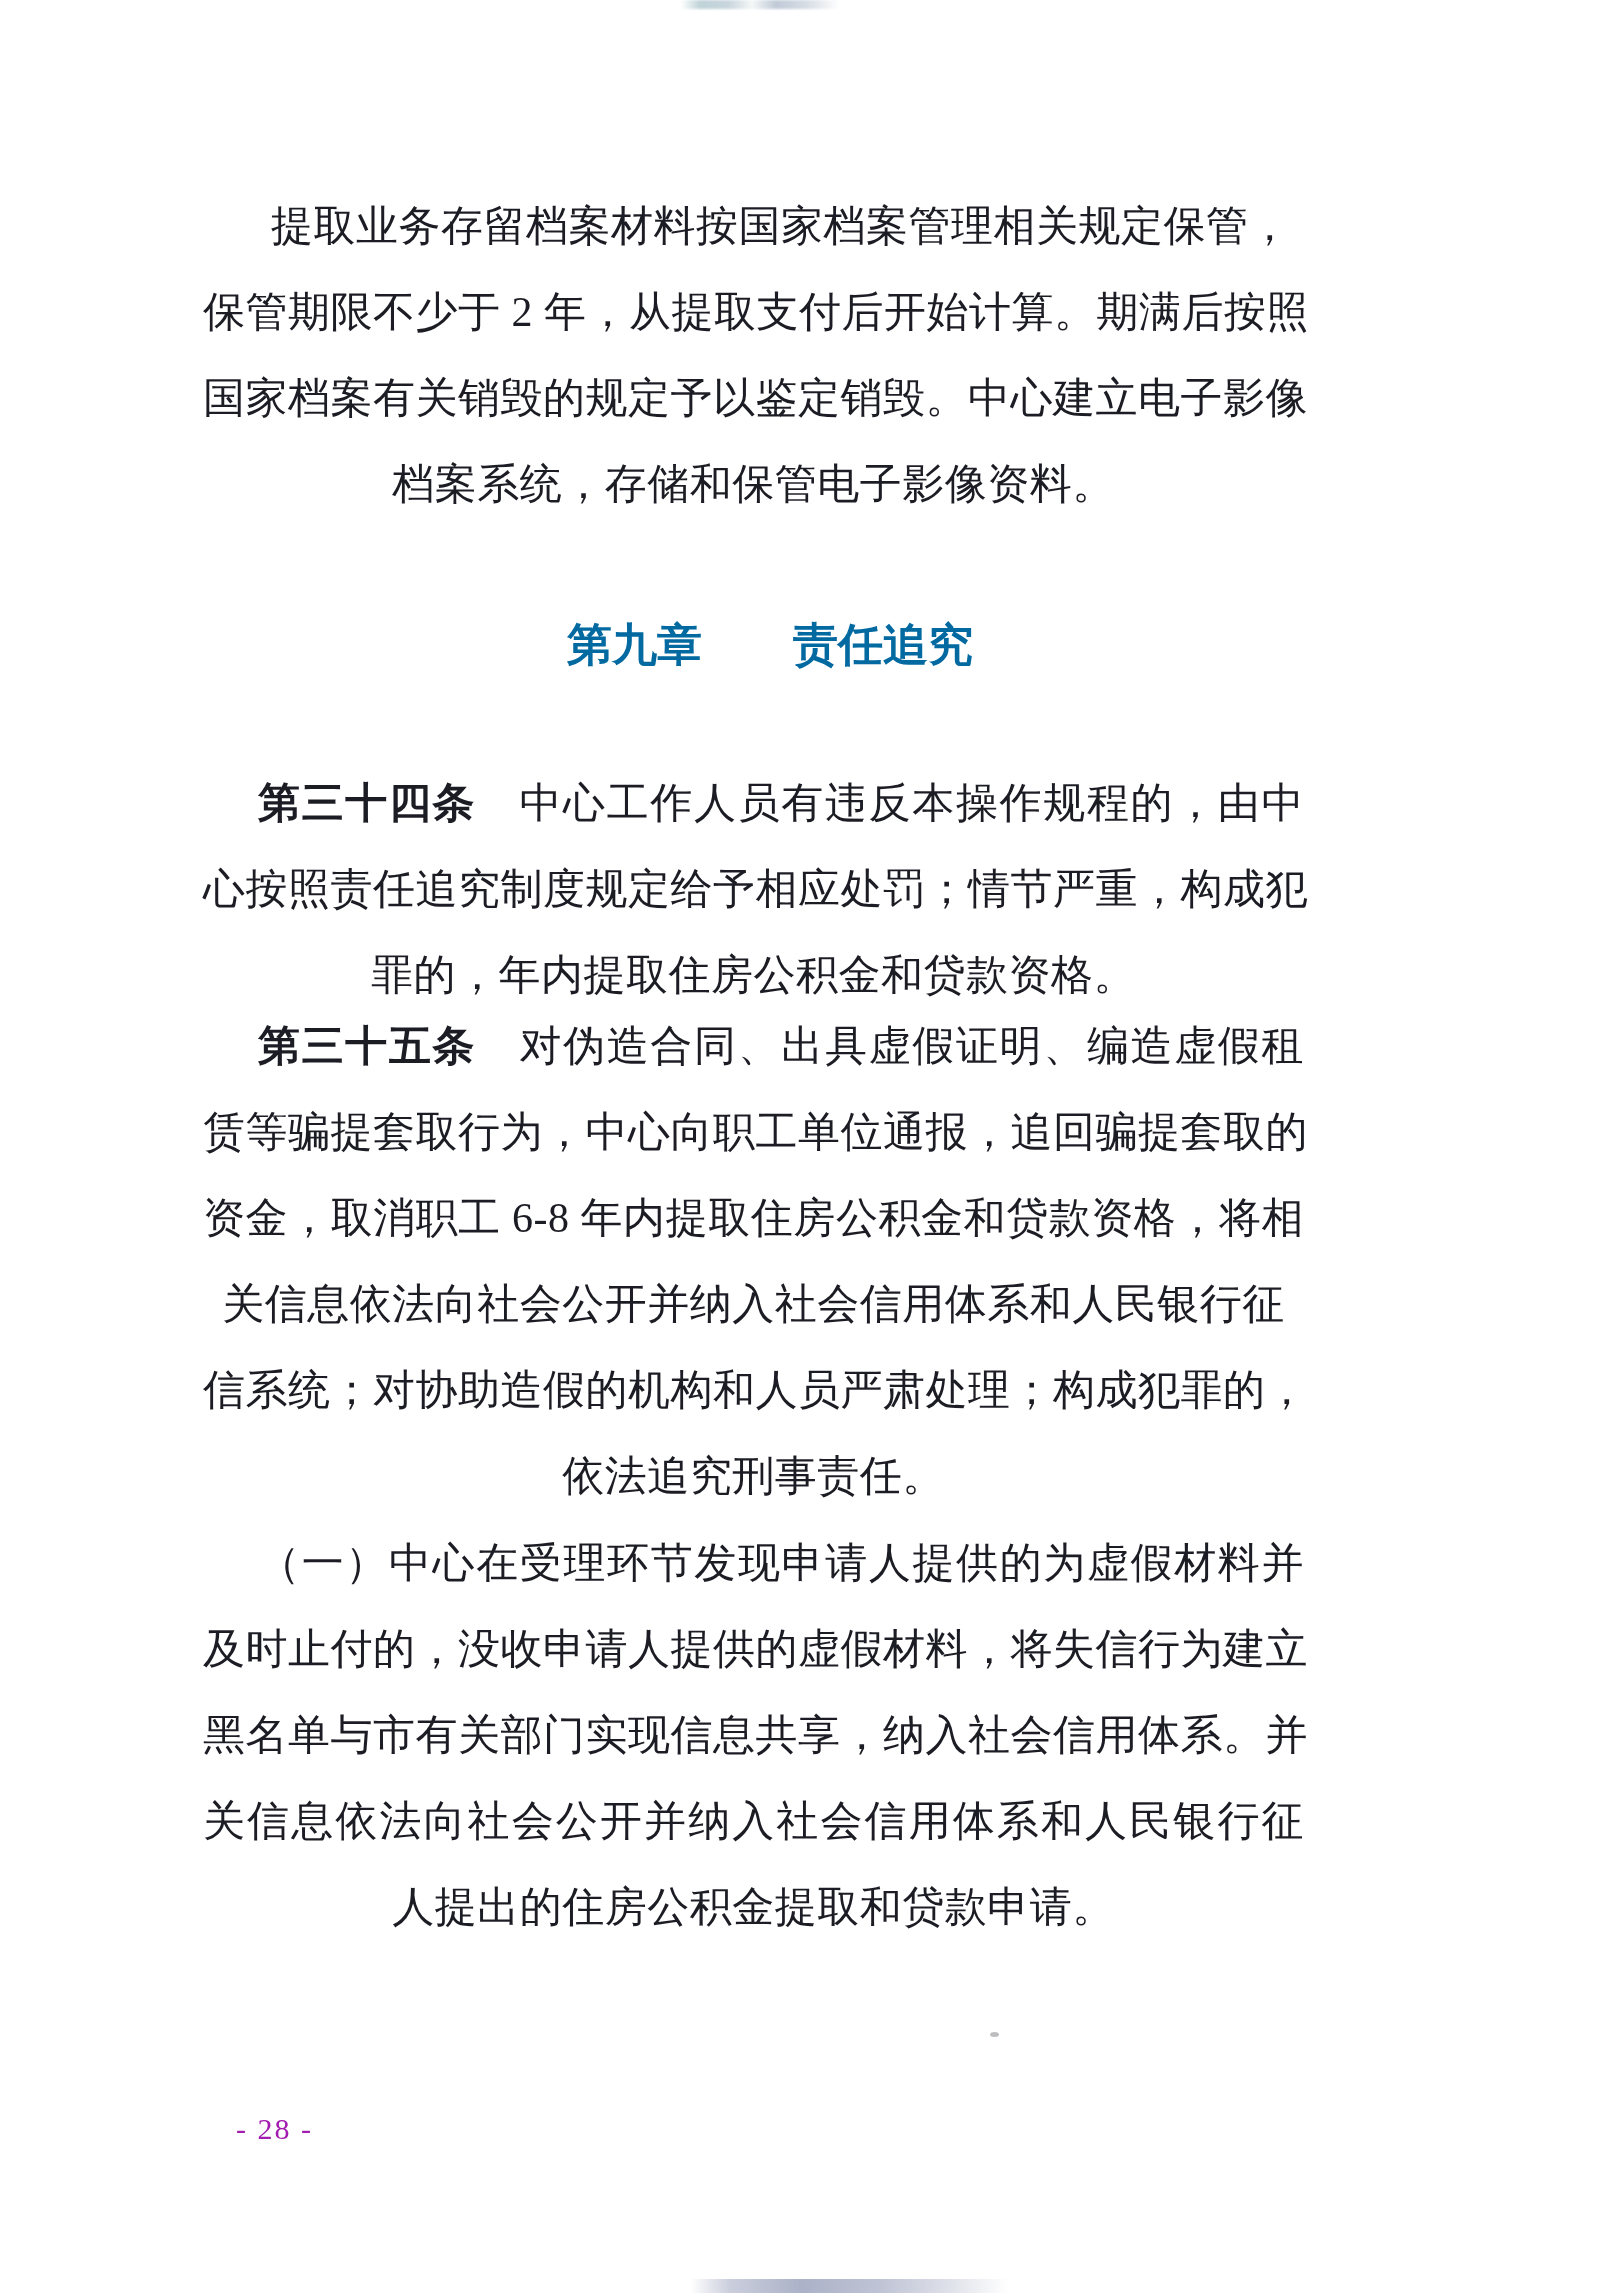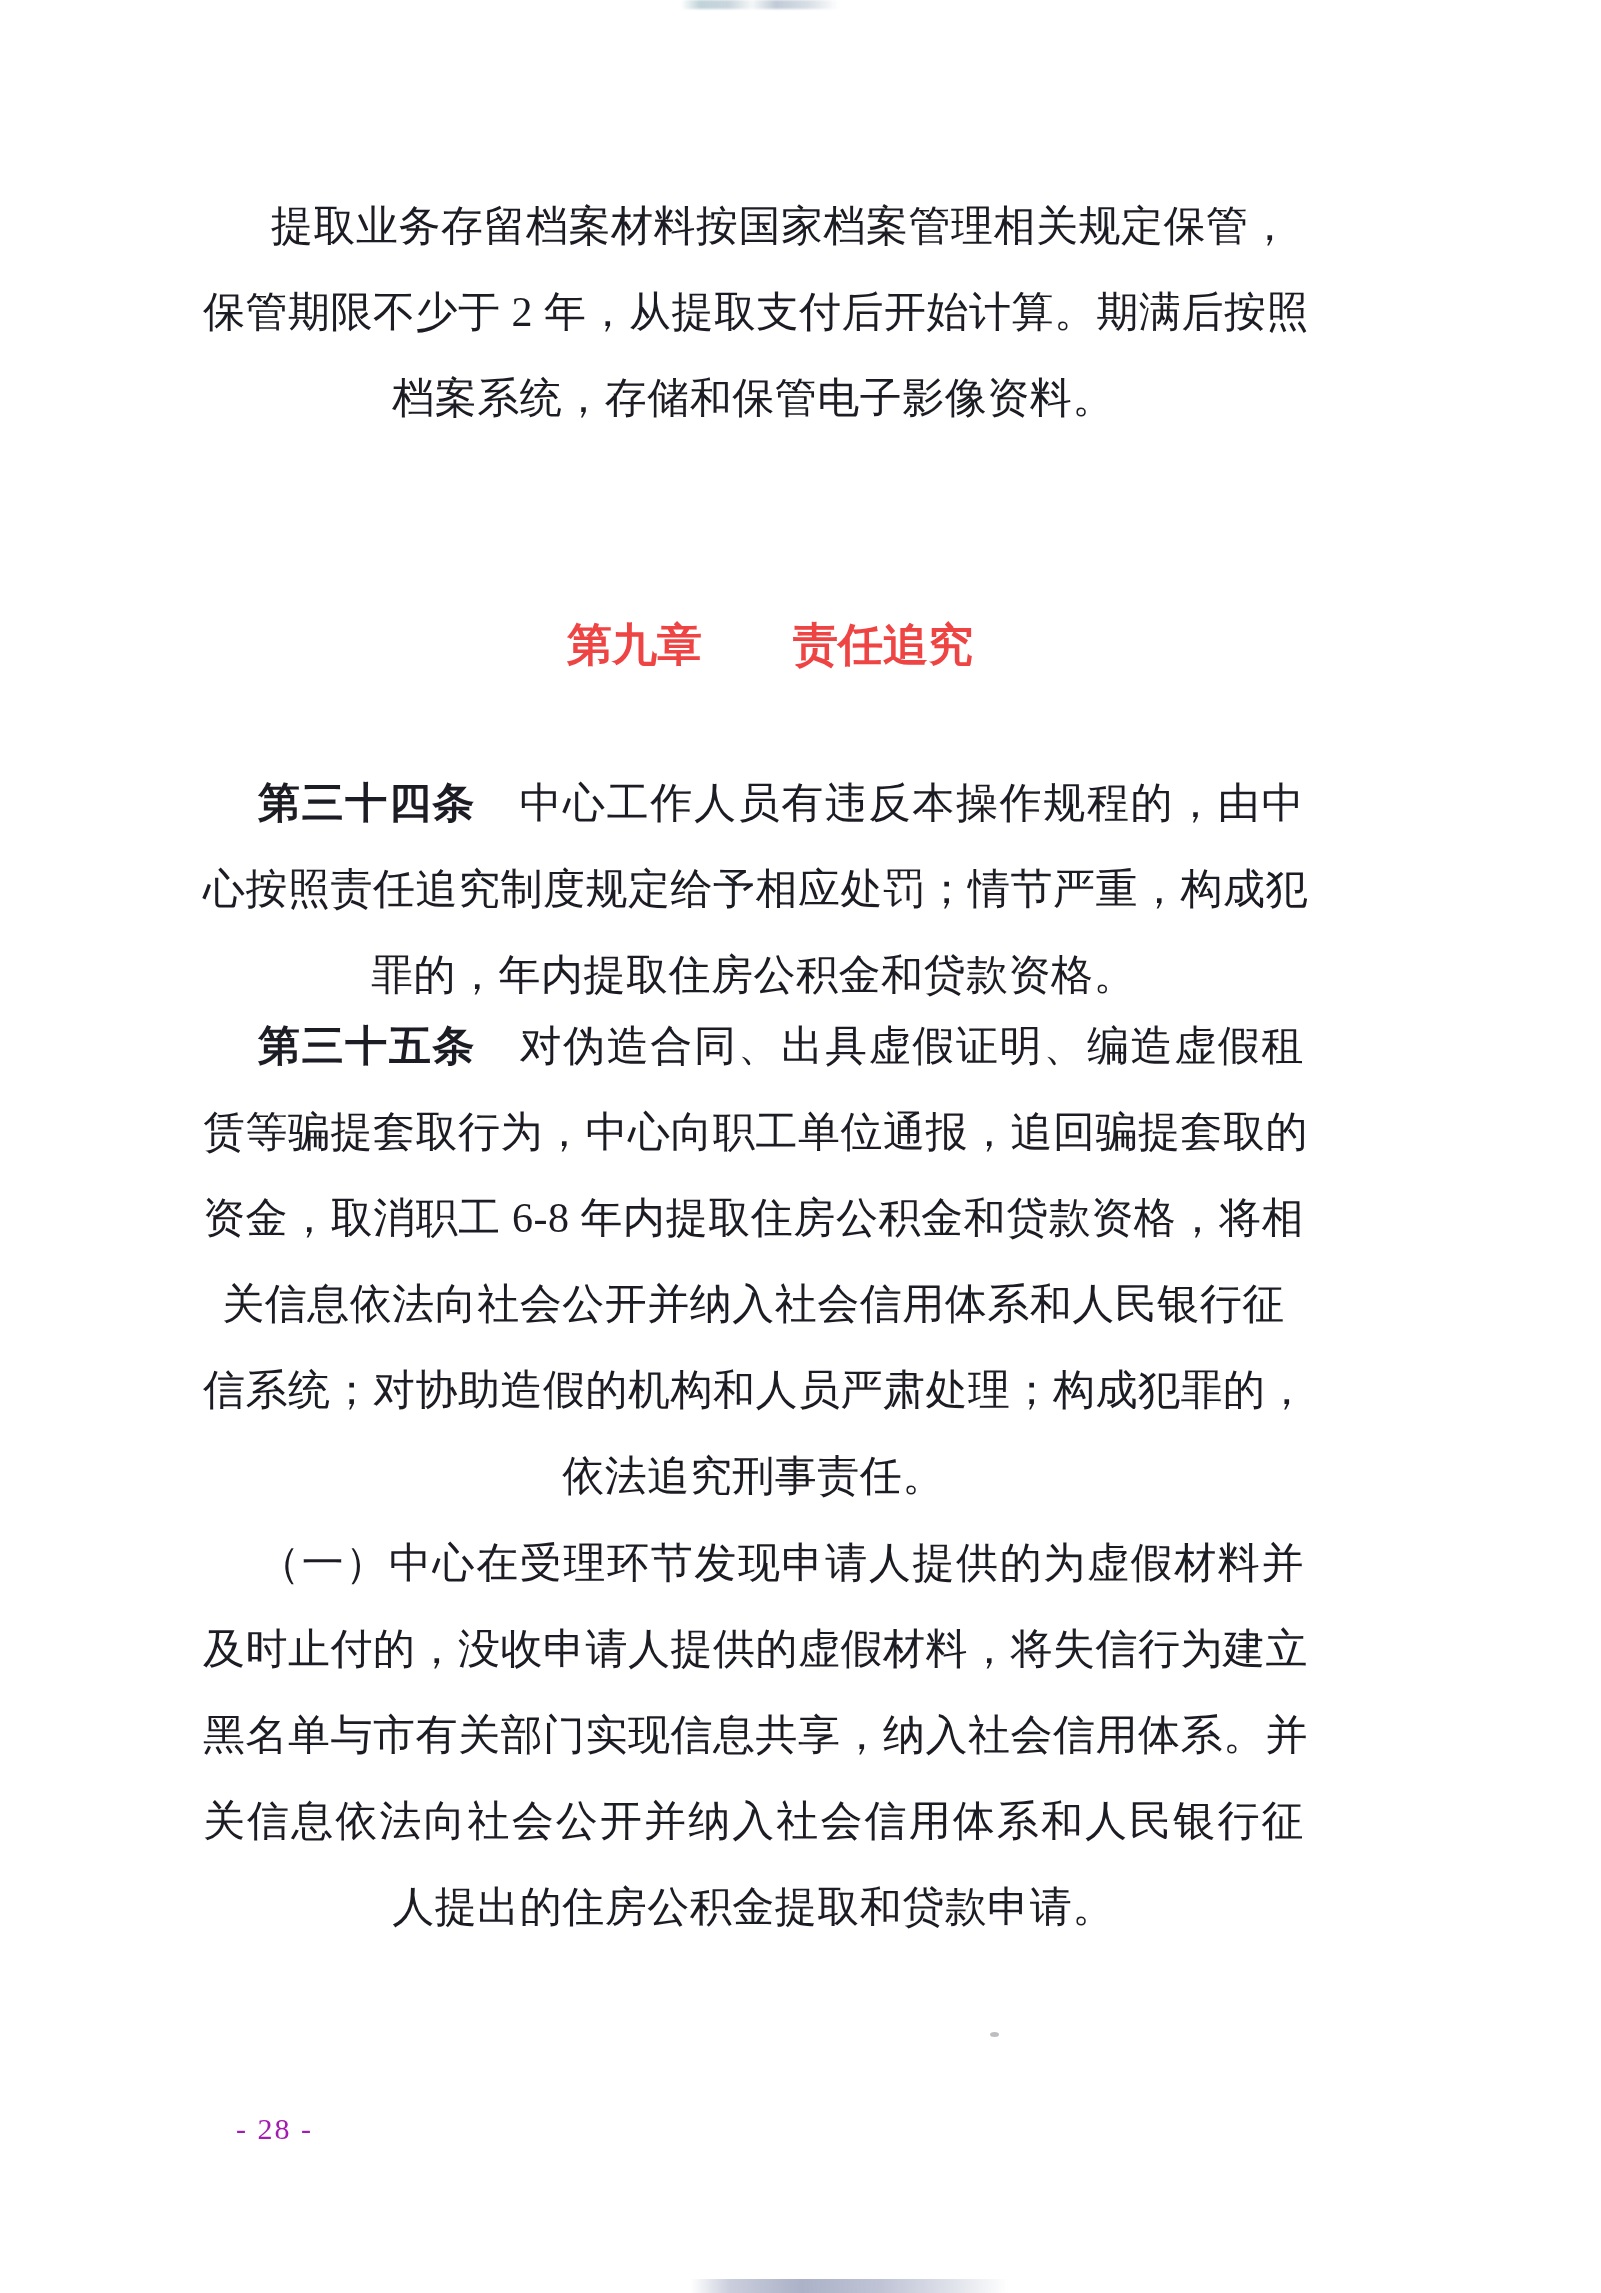--- a/index.html
+++ b/index.html
@@ -33,21 +33,21 @@
   }
   .lead-gap{ display:inline-block; width:42px; }
   .heading{
     position:absolute;
     left:567px; top:602px;
     height:86px; line-height:86px;
     font-size:45px;
     font-family:"Liberation Sans","DejaVu Sans",sans-serif;
     font-weight:700;
     white-space:nowrap;
-    color:#ef4444;
+    color:#0369a1;
   }
   .heading-gap{ display:inline-block; width:91px; }
   .p1{ top:183px; }
   .p2{ top:760px; }
   .p3{ top:1003px; }
   .p4{ top:1520px; }
   .page-number{
     position:absolute;
     left:236px; top:2109px;
     font-size:30px;
@@ -96,20 +96,21 @@
 </head>
 <body>
 
 <div class="page">
 
   <div class="artifact-top"></div>
 
   <div class="para p1">
     <div class="line indent">提取业务存留档案材料按国家档案管理相关规定保管，</div>
     <div class="line just">保管期限不少于 2 年，从提取支付后开始计算。期满后按照</div>
+    <div class="line just">国家档案有关销毁的规定予以鉴定销毁。中心建立电子影像</div>
     <div class="line">档案系统，存储和保管电子影像资料。</div>
   </div>
 
   <div class="heading">
     <span>第九章</span><span class="heading-gap"></span><span>责任追究</span>
   </div>
 
   <div class="para p2">
     <div class="line just indent"><span class="lead">第三十四条</span><span class="lead-gap"></span><span>中心工作人员有违反本操作规程的，由中</span></div>
     <div class="line just">心按照责任追究制度规定给予相应处罚；情节严重，构成犯</div>

